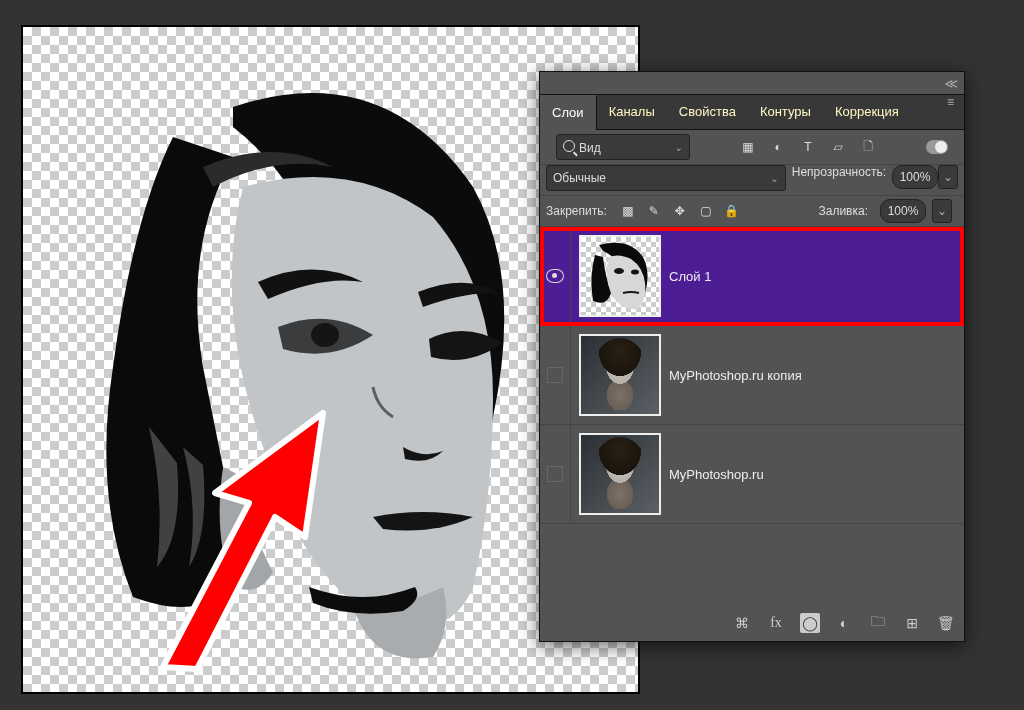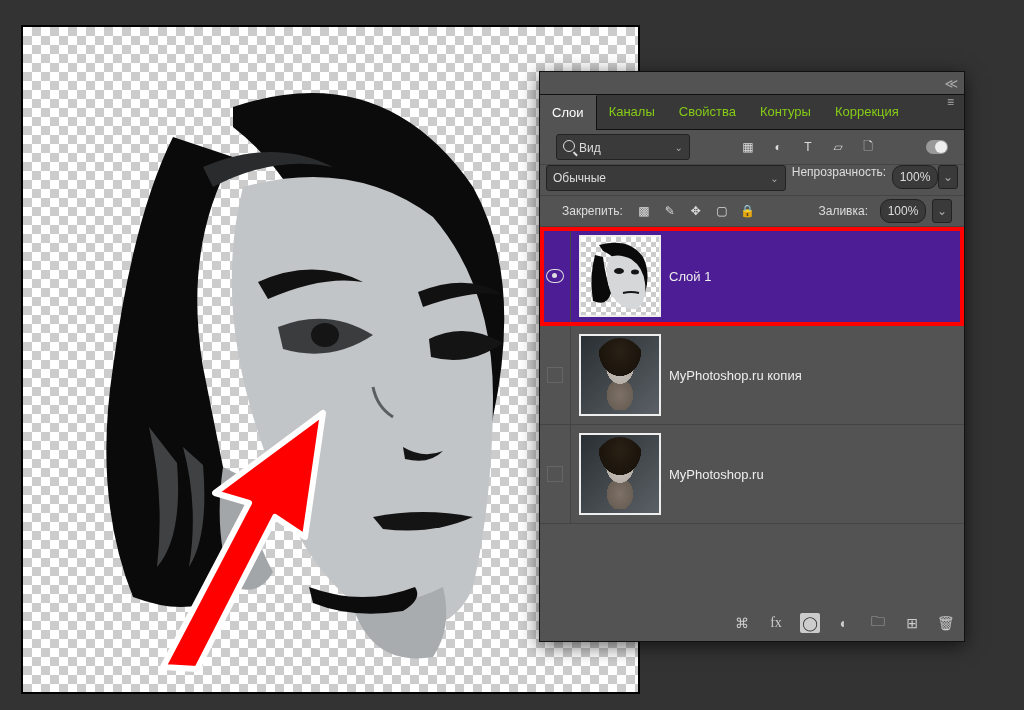--- a/index.html
+++ b/index.html
@@ -7,21 +7,21 @@
 .checker{position:absolute;inset:0;background-image:
   linear-gradient(45deg,#ccc 25%,transparent 25%,transparent 75%,#ccc 75%,#ccc),
   linear-gradient(45deg,#ccc 25%,transparent 25%,transparent 75%,#ccc 75%,#ccc);
   background-color:#fff;background-size:18px 18px;background-position:0 0,9px 9px}
 .portrait{position:absolute;left:50px;top:40px;width:470px;height:610px}
 .arrow{position:absolute;left:130px;top:380px;width:210px;height:270px}
 .panel{position:absolute;left:539px;top:71px;width:424px;height:569px;background:#535353;border:1px solid #111;box-shadow:0 4px 18px rgba(0,0,0,.6)}
 .panel-titlebar{height:22px;background:#535353;display:flex;align-items:center;border-bottom:1px solid #111}
 .panel-chevrons{margin-left:auto;padding:0 6px;color:#aaa;font-size:13px;cursor:pointer}
 .tabs{display:flex;align-items:flex-start;height:34px;background:#383838;border-bottom:1px solid #111}
-.tab{padding:0 12px;height:34px;line-height:34px;color:#84cc16;cursor:pointer;font-size:13px}
+.tab{padding:0 12px;height:34px;line-height:34px;color:#fef9c3;cursor:pointer;font-size:13px}
 .tab.active{background:#535353;color:#fff;border-top:1px solid #555;border-right:1px solid #111}
 .tabs-menu{margin-left:auto;padding:0 10px;color:#aaa;cursor:pointer}
 .row{display:flex;align-items:center;height:30px;padding:2px 16px;gap:6px;border-bottom:1px solid #444}
 .select{display:flex;align-items:center;justify-content:space-between;height:24px;background:#3a3a3a;border:1px solid #222;border-radius:3px;padding:0 6px;color:#ddd;font-size:12px;cursor:pointer}
 .select .chev{color:#aaa;font-size:10px}
 .filter-icons{display:flex;gap:12px;margin-left:auto;color:#ddd}
 .filter-icons span{display:inline-flex;align-items:center;justify-content:center;width:18px;height:18px;cursor:pointer}
 .opacity-row{display:flex;align-items:flex-start;height:30px;border-bottom:1px solid #444}
 .blend{flex:1;margin-left:6px}
 .lbl{color:#ddd;font-size:12px;margin:0 6px}
@@ -124,21 +124,21 @@
     <div class="select blend">
       <span>Обычные</span>
       <span class="chev">⌄</span>
     </div>
     <span class="lbl">Непрозрачность:</span>
     <span class="numfield">100%</span>
     <span class="chevsm">⌄</span>
   </div>
 
   <div class="lock-row">
-    <span class="lbl" style="margin-left:16px">Закрепить:</span>
+    <span class="lbl" style="margin-left:0">Закрепить:</span>
     <div class="lock-icons">
       <span>▩</span>
       <span>✎</span>
       <span>✥</span>
       <span>▢</span>
       <span>🔒</span>
     </div>
     <span style="margin-left:auto" class="lbl">Заливка:</span>
     <span class="numfield">100%</span>
     <span class="chevsm">⌄</span>

